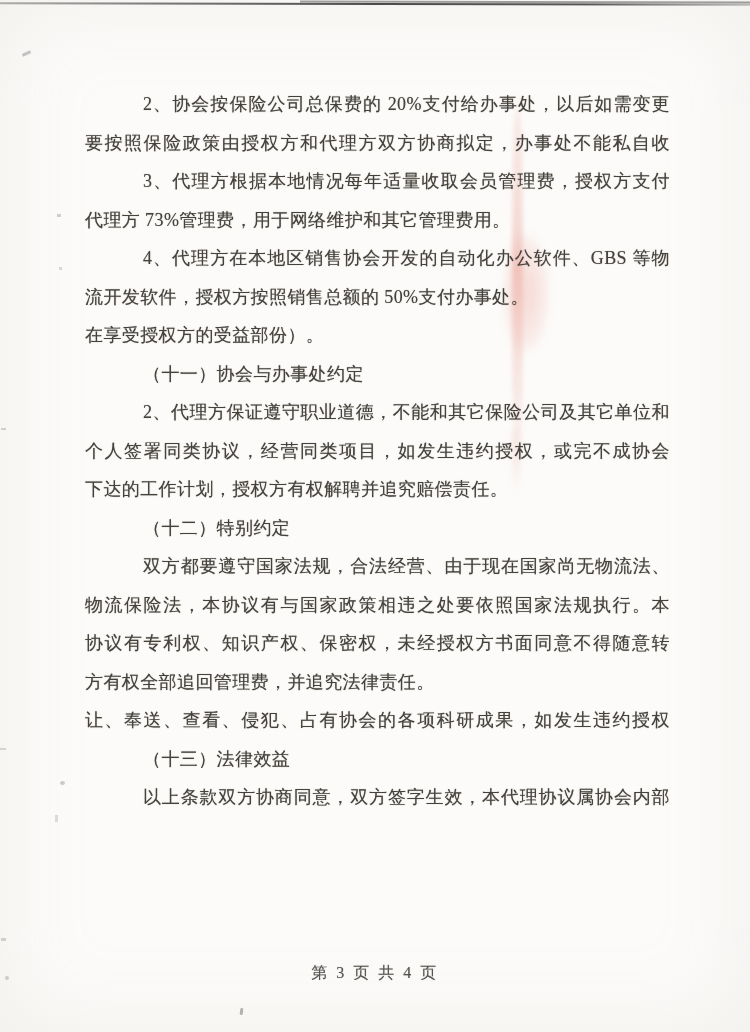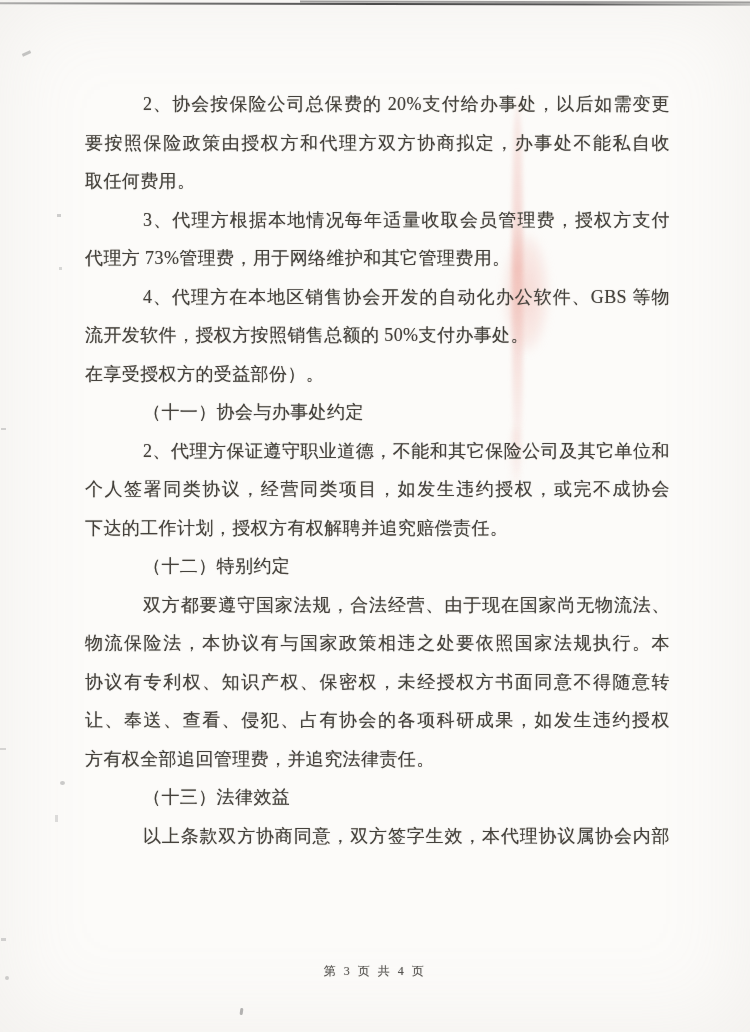--- a/index.html
+++ b/index.html
@@ -81,21 +81,21 @@
   .doc p { margin: 0; padding: 0; }
   .line { display: block; height: 38.5px; line-height: 38.5px; white-space: nowrap; }
   .line.full { white-space: normal; text-align: justify; text-align-last: justify; }
   .line.last { text-align: left; }
   .line.first-indent { padding-left: 58px; }
 
   .page-num {
     position: absolute;
     left: 0; top: 963px; width: 750px;
     text-align: center;
-    font-size: 12px;
+    font-size: 16px;
     letter-spacing: 2.5px;
     color: #565450;
     text-shadow: 0 0 1px rgba(86,84,80,.45);
   }
 </style>
 </head>
 <body>
 
 <div class="page">
 
@@ -114,21 +114,20 @@
   <div class="speck sp6"></div>
   <div class="speck sp7"></div>
   <div class="speck sp8"></div>
   <div class="speck sp9"></div>
   <div class="speck sp10"></div>
 
   <main class="doc" id="doc-body">
       <p>
         <span class="line full first-indent">2、协会按保险公司总保费的 20%支付给办事处，以后如需变更</span>
         <span class="line full">要按照保险政策由授权方和代理方双方协商拟定，办事处不能私自收</span>
-        <span class="line last">取任何费用。</span>
       </p>
       <p>
         <span class="line full first-indent">3、代理方根据本地情况每年适量收取会员管理费，授权方支付</span>
         <span class="line last">代理方 73%管理费，用于网络维护和其它管理费用。</span>
       </p>
       <p>
         <span class="line full first-indent">4、代理方在本地区销售协会开发的自动化办公软件、GBS 等物</span>
         <span class="line last">流开发软件，授权方按照销售总额的 50%支付办事处。</span>
       </p>
       <p>
@@ -142,22 +141,22 @@
         <span class="line full">个人签署同类协议，经营同类项目，如发生违约授权，或完不成协会</span>
         <span class="line last">下达的工作计划，授权方有权解聘并追究赔偿责任。</span>
       </p>
       <p>
         <span class="line last first-indent">（十二）特别约定</span>
       </p>
       <p>
         <span class="line full first-indent">双方都要遵守国家法规，合法经营、由于现在国家尚无物流法、</span>
         <span class="line full">物流保险法，本协议有与国家政策相违之处要依照国家法规执行。本</span>
         <span class="line full">协议有专利权、知识产权、保密权，未经授权方书面同意不得随意转</span>
+        <span class="line last">方有权全部追回管理费，并追究法律责任。</span>
         <span class="line full">让、奉送、查看、侵犯、占有协会的各项科研成果，如发生违约授权</span>
-        <span class="line last">方有权全部追回管理费，并追究法律责任。</span>
       </p>
       <p>
         <span class="line last first-indent">（十三）法律效益</span>
       </p>
       <p>
         <span class="line full first-indent">以上条款双方协商同意，双方签字生效，本代理协议属协会内部</span>
       </p>
     </main>
 
   <footer class="page-num">第 3 页 共 4 页</footer>

